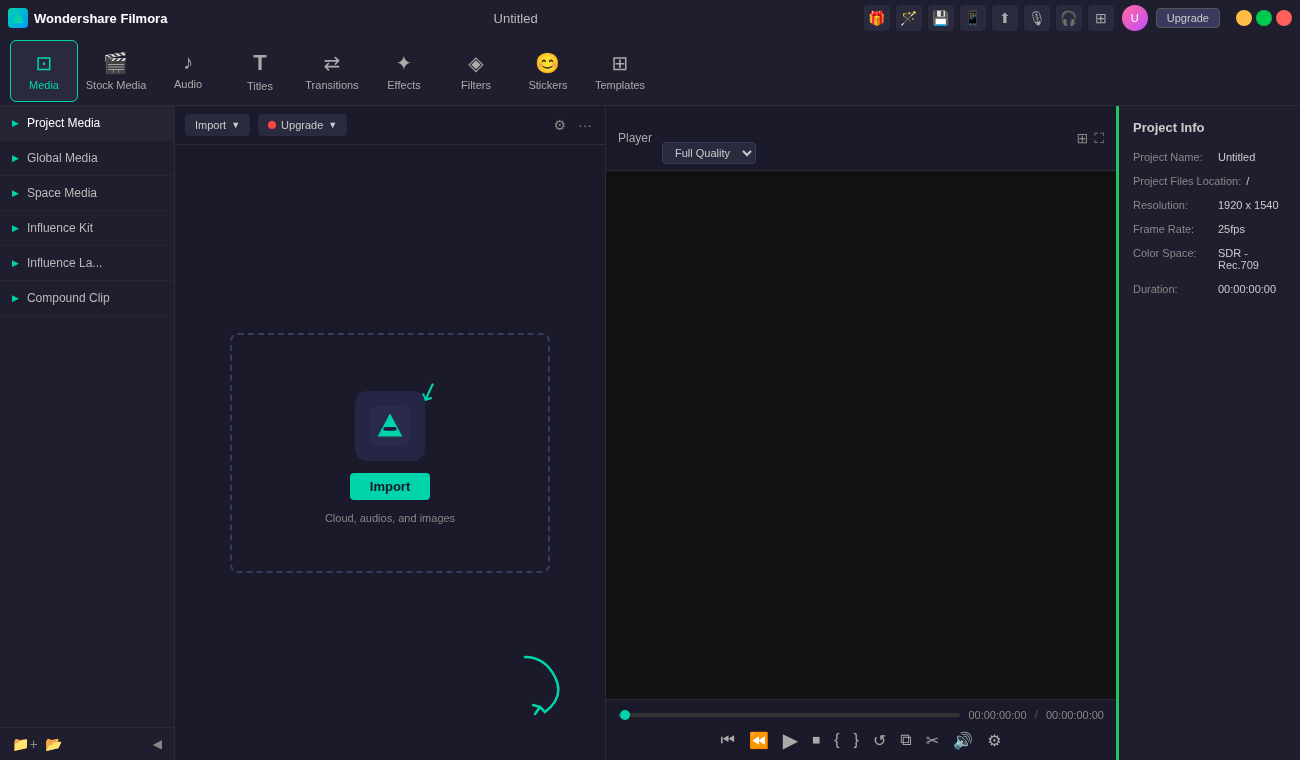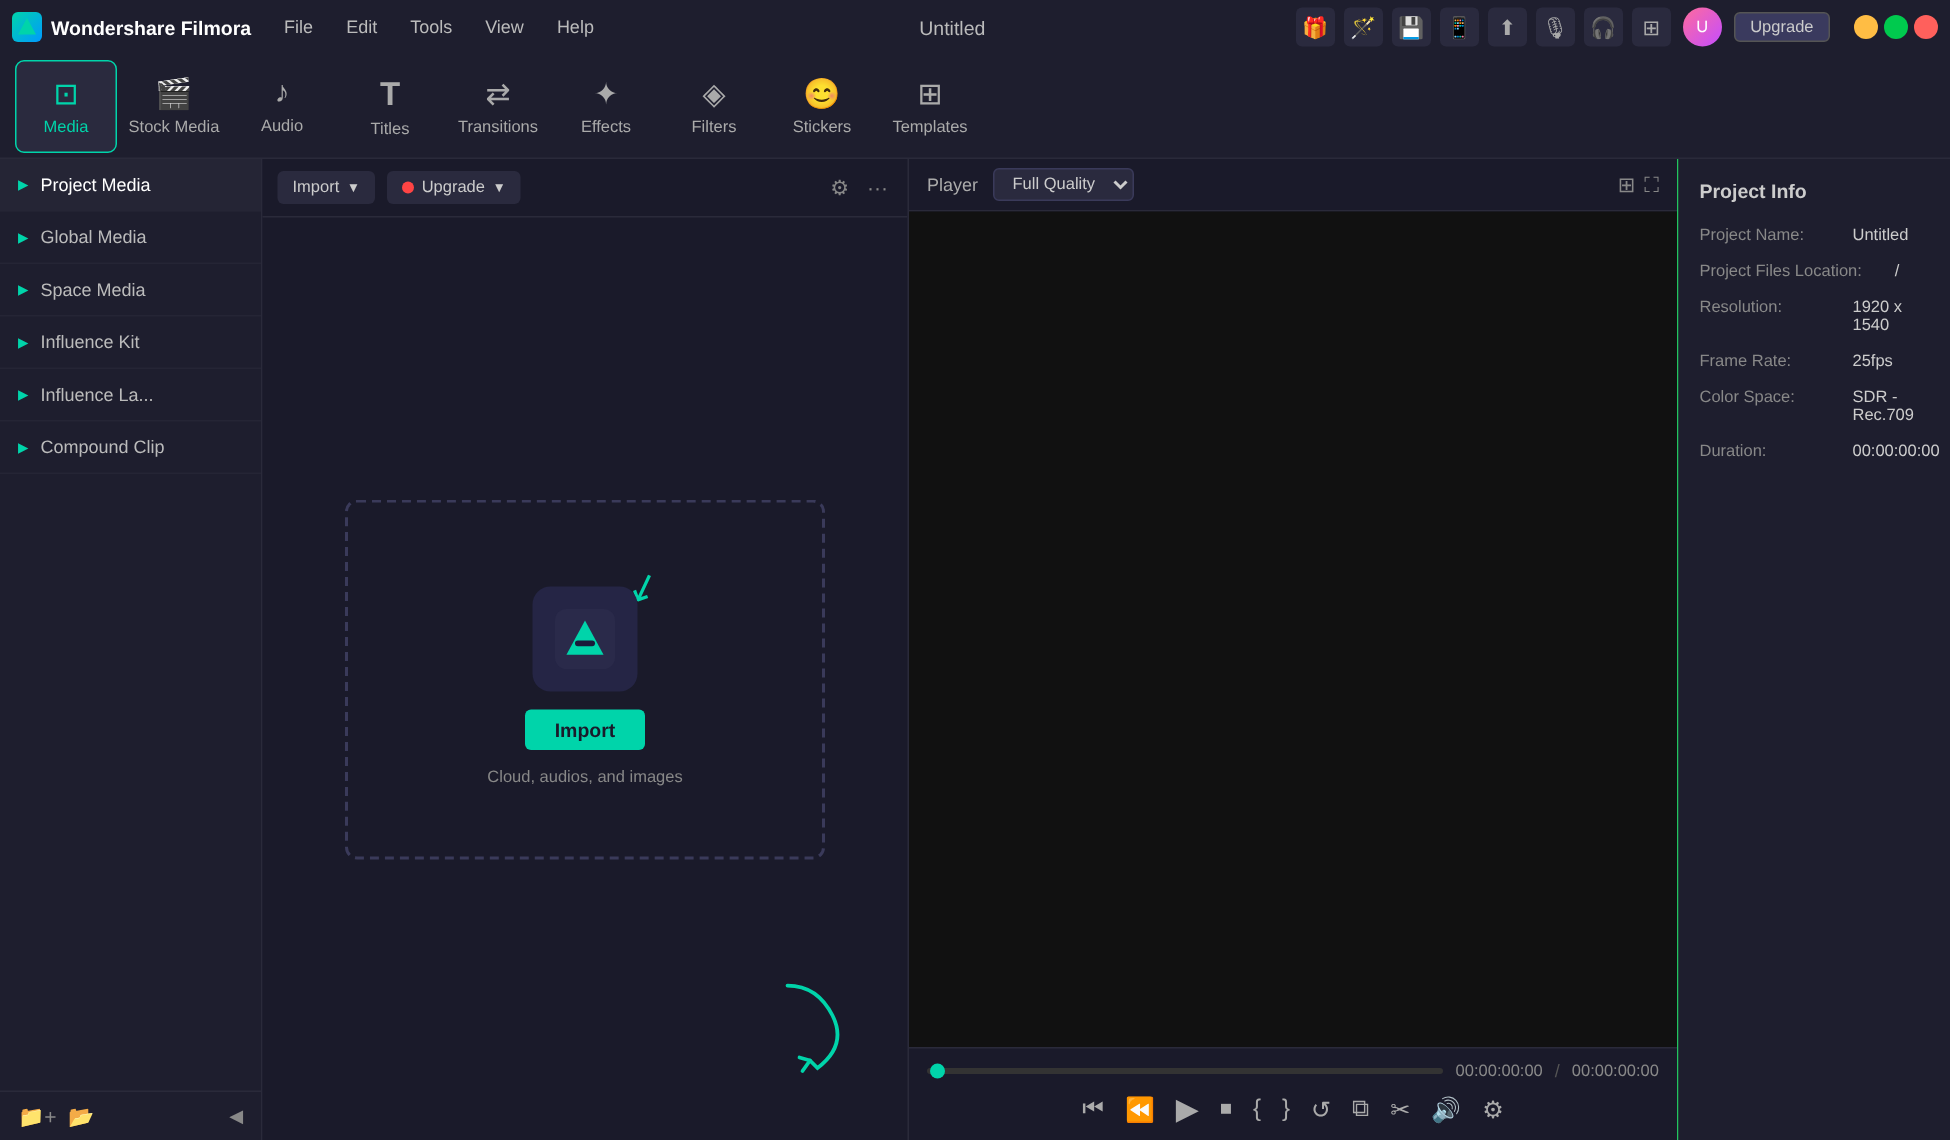--- a/index.html
+++ b/index.html
@@ -57,63 +57,56 @@
     #import-box { width: 320px; height: 240px; border: 2px dashed #3a3a5a; border-radius: 8px; display: flex; flex-direction: column; align-items: center; justify-content: center; gap: 12px; position: relative; }
     #import-icon-wrapper { position: relative; width: 80px; height: 80px; }
     #filmora-icon { width: 70px; height: 70px; background: #252545; border-radius: 12px; display: flex; align-items: center; justify-content: center; position: absolute; bottom: 0; left: 5px; }
     #filmora-icon svg { width: 40px; height: 40px; }
     #import-btn { background: #00d4aa; border: none; border-radius: 4px; padding: 6px 20px; color: #1a1a2a; font-size: 13px; font-weight: 600; cursor: pointer; }
     #import-hint { color: #888; font-size: 11px; }
     #import-arrow-graphic { position: absolute; bottom: 30px; right: 40px; color: #00d4aa; }
     #import-arrow-graphic svg { width: 120px; height: 80px; }
 
     
-    #player-panel { flex: 1; background: #1a1a2a; display: flex; flex-direction: column; border-left: 1px solid #2a2a3a; border-right: 1px solid #22c55e; }
+    #player-panel { flex: 1; background: #1a1a2a; display: flex; flex-direction: column; border-left: 1px solid #2a2a3a; border-right: 3px solid #22c55e; }
     #player-toolbar { display: flex; align-items: center; padding: 6px 12px; gap: 10px; border-bottom: 1px solid #2a2a3a; }
     .player-label { color: #aaa; font-size: 12px; }
-    #quality-select { background: #2a2a3e; border: 1px solid #3a3a5a; border-radius: 4px; color: #ccc; padding: 3px 8px; font-size: 11px; cursor: pointer; }
+    #quality-select { background: #2a2a3e; border: 1px solid #3a3a5a; border-radius: 4px; color: #ccc; padding: 3px 8px; font-size: 11px; cursor: pointer; margin-top: 30px; }
     #player-icons { margin-left: auto; display: flex; gap: 6px; }
     .player-icon-btn { background: none; border: none; color: #888; font-size: 14px; cursor: pointer; }
     #player-screen { flex: 1; background: #111; display: flex; align-items: center; justify-content: center; min-height: 0; }
     #player-controls { padding: 8px 12px; border-top: 1px solid #2a2a3a; }
     #player-progress { display: flex; align-items: center; gap: 8px; margin-bottom: 6px; }
     #progress-bar { flex: 1; height: 4px; background: #333; border-radius: 2px; position: relative; cursor: pointer; }
     #progress-handle { width: 10px; height: 10px; background: #00d4aa; border-radius: 50%; position: absolute; top: -3px; left: 2px; }
     .time-label { color: #888; font-size: 11px; white-space: nowrap; }
     .time-divider { color: #555; }
     #player-btns { display: flex; align-items: center; justify-content: center; gap: 14px; }
     .ctrl-btn { background: none; border: none; color: #aaa; font-size: 16px; cursor: pointer; }
     .ctrl-btn.large { font-size: 20px; }
 
     
     #project-info { width: 181px; background: #1e1e2e; padding: 14px; }
     #project-info-title { font-size: 13px; color: #ccc; font-weight: 600; margin-bottom: 16px; }
-    .info-row { display: flex; align-items: flex-start; margin-bottom: 12px; gap: 22px; }
+    .info-row { display: flex; align-items: flex-start; margin-bottom: 12px; gap: 5px; }
     .info-label { color: #888; font-size: 11px; min-width: 80px; }
     .info-value { color: #ccc; font-size: 11px; }
   </style>
 </head>
 <body>
 
 <div id="titlebar">
   <div id="titlebar-left">
     <div id="app-logo">
       <div class="logo-icon">
         <svg width="14" height="14" viewBox="0 0 14 14">
             <polygon points="7,1 13,12 1,12" fill="#00d4aa"></polygon>
           </svg>
       </div>
       <span>Wondershare Filmora</span>
-    </div>
-    <div id="titlebar-menu">
-      <span>File</span>
-      <span>Edit</span>
-      <span>Tools</span>
-      <span>View</span>
-      <span>Help</span>
     </div>
   </div>
   <div id="titlebar-center">
     <span>Untitled</span>
   </div>
   <div id="titlebar-right">
     <div id="titlebar-icons">
       <div class="title-icon">🎁</div>
       <div class="title-icon">🪄</div>
       <div class="title-icon">💾</div>

